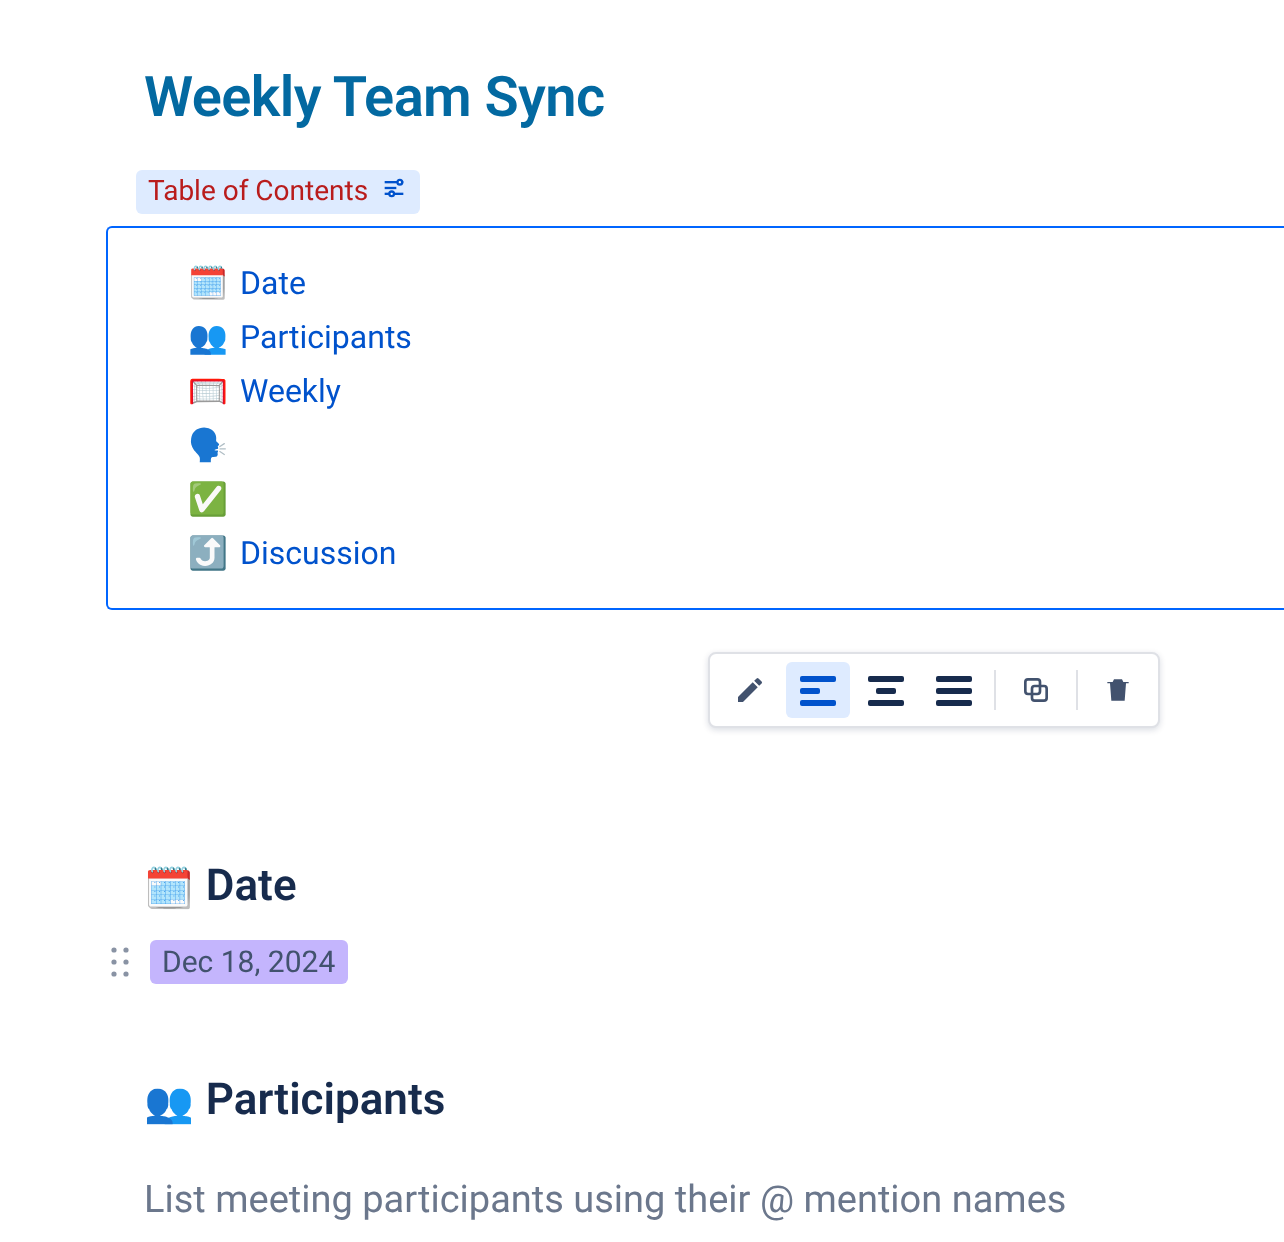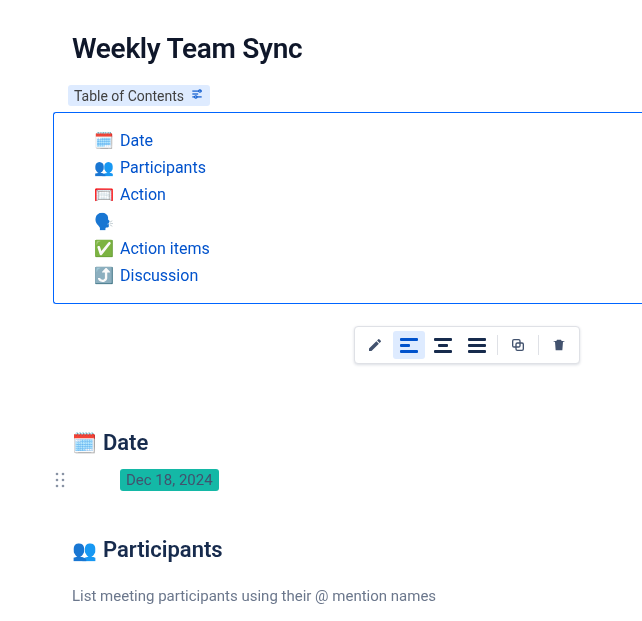--- a/index.html
+++ b/index.html
@@ -11,29 +11,29 @@
     overflow: hidden;
     position: relative;
     color: #172B4D;
   }
   .page {
     padding: 32px 0 0 72px;
   }
   .page-title {
     font-size: 28px;
     font-weight: 600;
-    color: #0f172a;
+    color: #0369a1;
     margin-bottom: 20px;
     letter-spacing: -0.3px;
   }
   .toc-label {
     display: inline-flex;
     align-items: center;
     background: #DEEBFF;
-    color: #404040;
+    color: #b91c1c;
     font-size: 14px;
     padding: 2px 6px;
     border-radius: 3px;
     margin-bottom: 0;
     position: relative;
     left: -4px;
     gap: 6px;
   }
   .toc-label svg { width: 14px; height: 14px; }
   .toc-panel {
@@ -108,33 +108,32 @@
     align-items: center;
     gap: 10px;
     margin-left: -17px;
   }
   .drag-handle {
     color: #8993A4;
     cursor: grab;
     display: flex;
   }
   .date-chip {
-    background: #14b8a6;
+    background: #c4b5fd;
     color: #42526E;
     font-size: 15px;
     padding: 2px 6px;
     border-radius: 3px;
-    margin-left: 45px;
   }
   .section2 {
     margin-top: 46px;
   }
   .placeholder-text {
     color: #6B778C;
-    font-size: 15px;
+    font-size: 19px;
     margin-top: 25px;
   }
   
   .align-lines { display:flex; flex-direction:column; gap:3px; }
   .align-lines span { display:block; height:3px; border-radius:1px; }
 </style>
 </head>
 <body>
 
 <div class="page">
@@ -158,28 +157,27 @@
       <li class="toc-item">
         <span class="emoji">🗓️</span>
         <span class="link">Date</span>
       </li>
       <li class="toc-item">
         <span class="emoji">👥</span>
         <span class="link">Participants</span>
       </li>
       <li class="toc-item">
         <span class="emoji">🥅</span>
-        <span class="link">Action</span>
+        <span class="link">Weekly</span>
       </li>
       <li class="toc-item">
         <span class="emoji">🗣️</span>
       </li>
       <li class="toc-item">
         <span class="emoji">✅</span>
-        <span class="link">Action items</span>
       </li>
       <li class="toc-item">
         <span class="emoji">⤴️</span>
         <span class="link">Discussion</span>
       </li>
     </ul>
   </div>
 
   <div class="section">
     <h2 class="section-heading">

